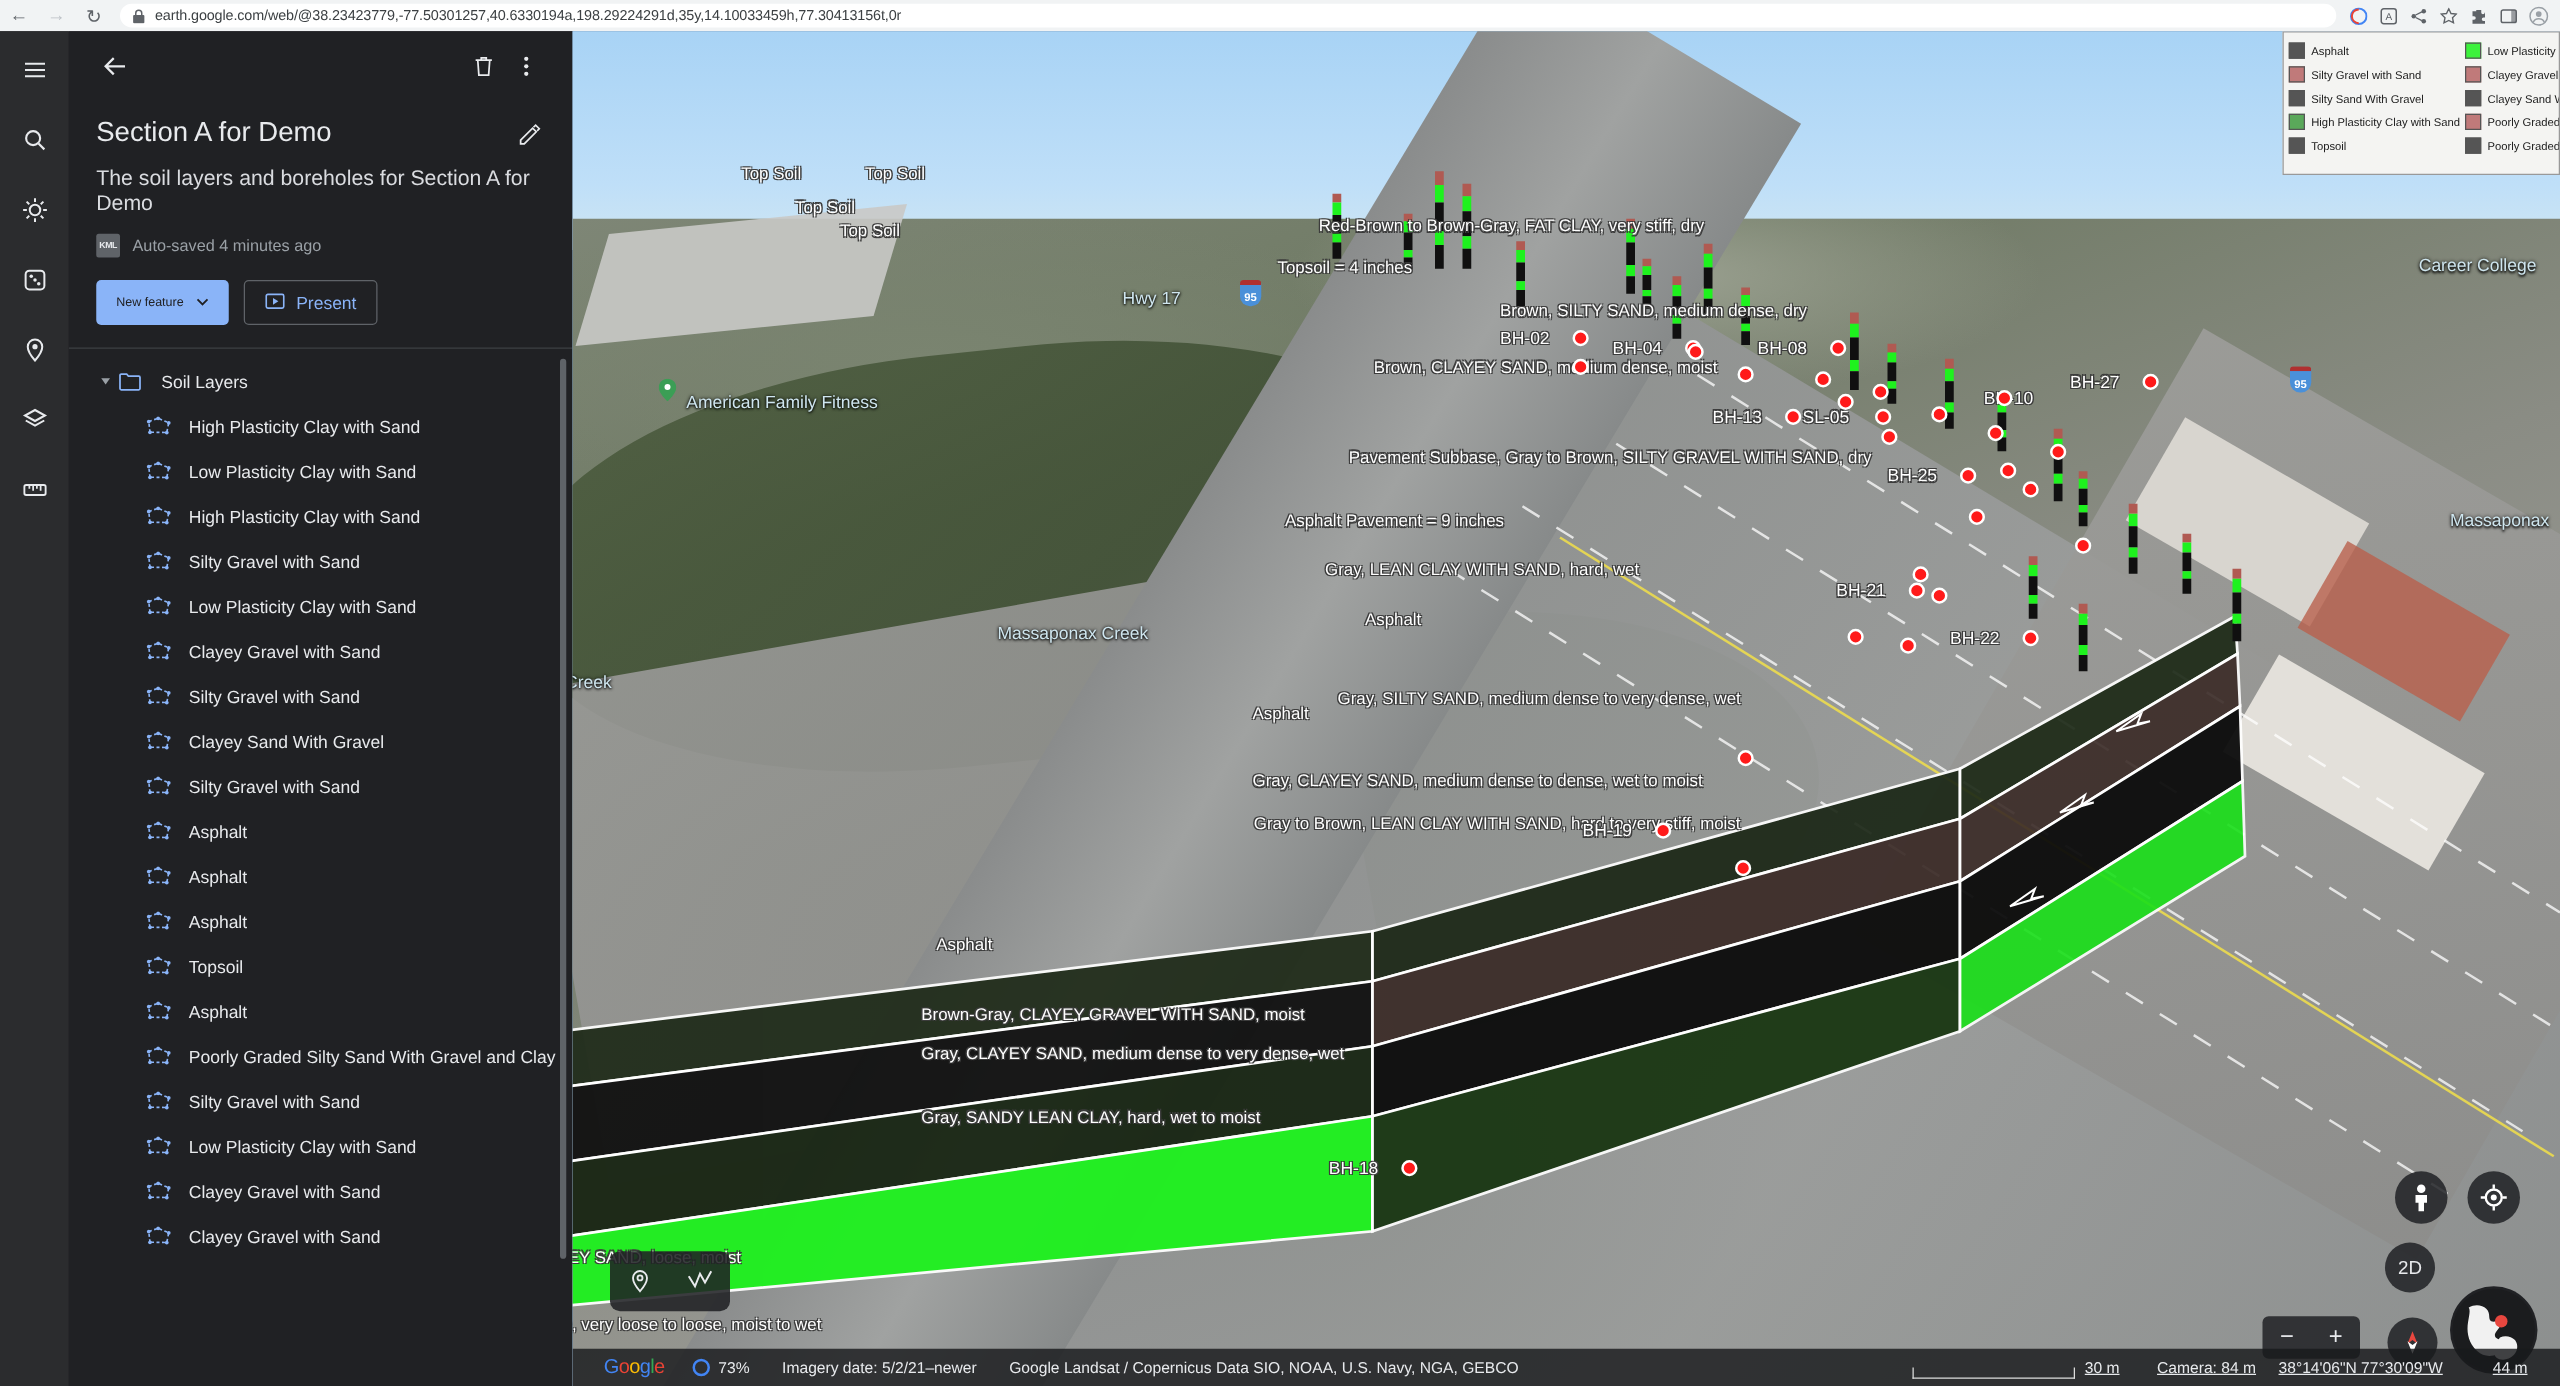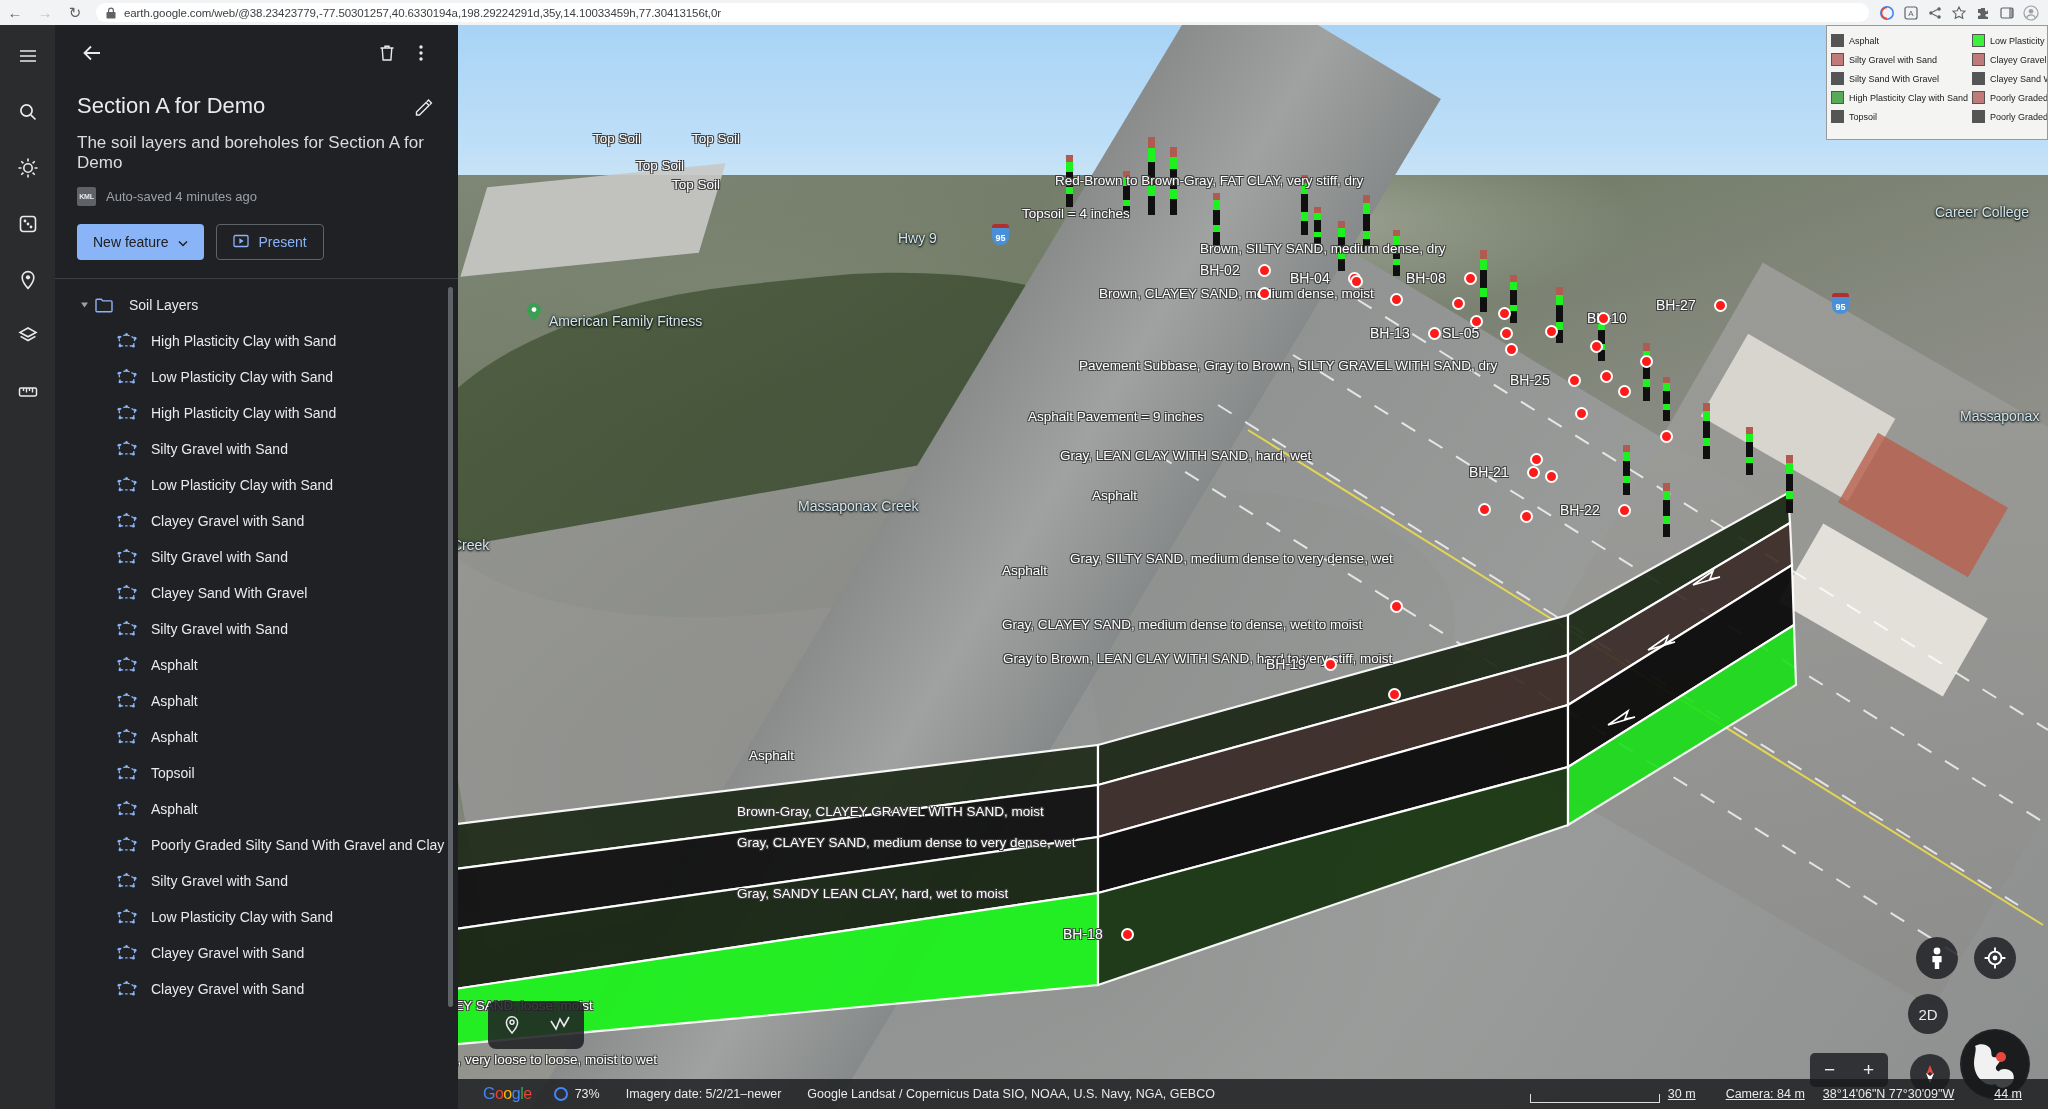--- a/index.html
+++ b/index.html
@@ -44,21 +44,21 @@
   #edit-pencil { width:26px; height:26px; display:flex; align-items:center; justify-content:center;
                  color:#e8eaed; margin-top:3px; }
   #doc-desc { font-size:17px; line-height:20px; color:#dadce0; padding:12px 30px 0 22px; }
   #saved-row { display:flex; align-items:center; gap:10px; padding:14px 22px 0 22px; }
   #kml-badge { width:19px; height:19px; background:#5f6368; border-radius:2px; color:#e8eaed;
                font-size:7px; display:flex; align-items:center; justify-content:center;
                font-weight:bold; letter-spacing:-0.3px; }
   #saved-text { font-size:13px; color:#9aa0a6; }
   #btn-row { display:flex; gap:12px; padding:18px 22px 18px 22px; }
   #new-feature { background:#8ab4f8; color:#202124; border:none; border-radius:4px;
-                 height:36px; padding:0 16px; font-size:14px; font-family:inherit;
+                 height:36px; padding:0 16px; font-size:10px; font-family:inherit;
                  font-weight:500; display:flex; align-items:center; gap:10px; cursor:pointer; }
   #present-btn { background:transparent; color:#8ab4f8; border:1px solid #5f6368;
                  border-radius:4px; height:36px; padding:0 16px; font-size:14px;
                  font-family:inherit; font-weight:500; display:flex; align-items:center;
                  gap:9px; cursor:pointer; }
   #panel-divider { height:1px; background:#3c4043; margin:0; }
   #tree { height:770px; overflow:hidden; position:relative; padding-top:8px; }
   .tree-row { display:flex; align-items:center; height:36px; padding-left:18px; cursor:pointer;
               font-size:14px; color:#e8eaed; }
   .caret { width:22px; display:flex; align-items:center; justify-content:center; color:#9aa0a6;
@@ -972,21 +972,21 @@
         <div class="bhdot" style="left: 1160px; top: 360px;"></div>
         <div class="bhdot" style="left: 1182px; top: 330px;"></div>
         <div class="bhdot" style="left: 1117px; top: 382px;"></div>
         <div class="bhdot" style="left: 1202px; top: 405px;"></div>
         <div class="bhdot" style="left: 1072px; top: 428px;"></div>
         <div class="bhdot" style="left: 1087px; top: 445px;"></div>
         <div class="bhdot" style="left: 1062px; top: 485px;"></div>
         <div class="bhdot" style="left: 1020px; top: 478px;"></div>
         <div class="bhdot" style="left: 932px; top: 575px;"></div>
         <div class="bhdot" style="left: 930px; top: 663px;"></div>
-        <div class="placelabel" style="left: 440px; top: 205px;">Hwy 9</div>
+        <div class="placelabel" style="left: 440px; top: 205px;">Hwy 17</div>
         <div class="placelabel" style="left: 91px; top: 288px;">American Family Fitness</div>
         <div class="placelabel" style="left: 340px; top: 473px;">Massaponax Creek</div>
         <div class="placelabel" style="left: -6px; top: 512px;">Creek</div>
         <div class="placelabel" style="left: 1477px; top: 179px;">Career College</div>
         <div class="placelabel" style="left: 1502px; top: 383px;">Massaponax</div>
         <div class="shield" style="left: 534px; top: 199px;">95</div>
         <div class="shield" style="left: 1374px; top: 268px;">95</div>
         <div class="pinmark" style="left: 69px; top: 278px;"><svg width="14" height="18" viewBox="0 0 14 18">
             <path d="M7 0C3.2 0 0 3.1 0 7c0 5 7 11 7 11s7-6 7-11c0-3.9-3.2-7-7-7z" fill="#3b9e55"></path>
             <circle cx="7" cy="6.6" r="2.4" fill="#fff"></circle>

